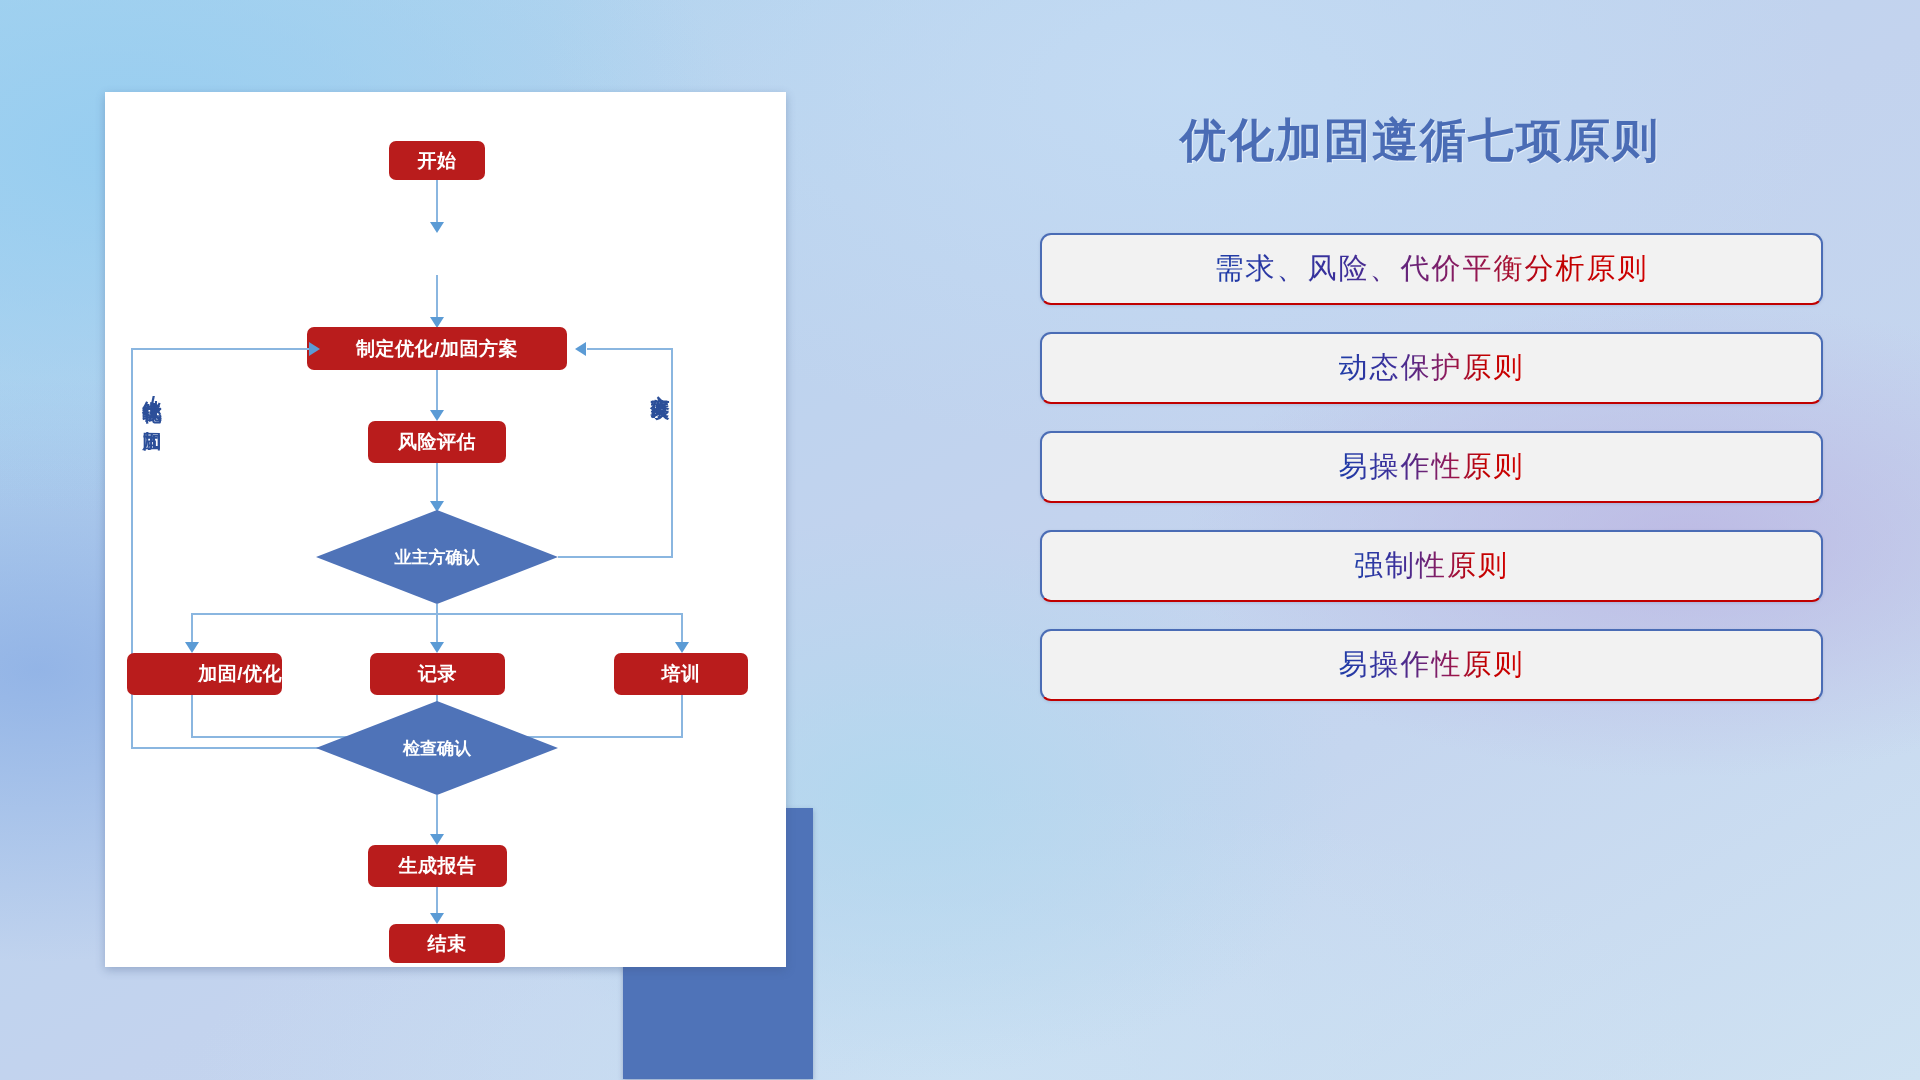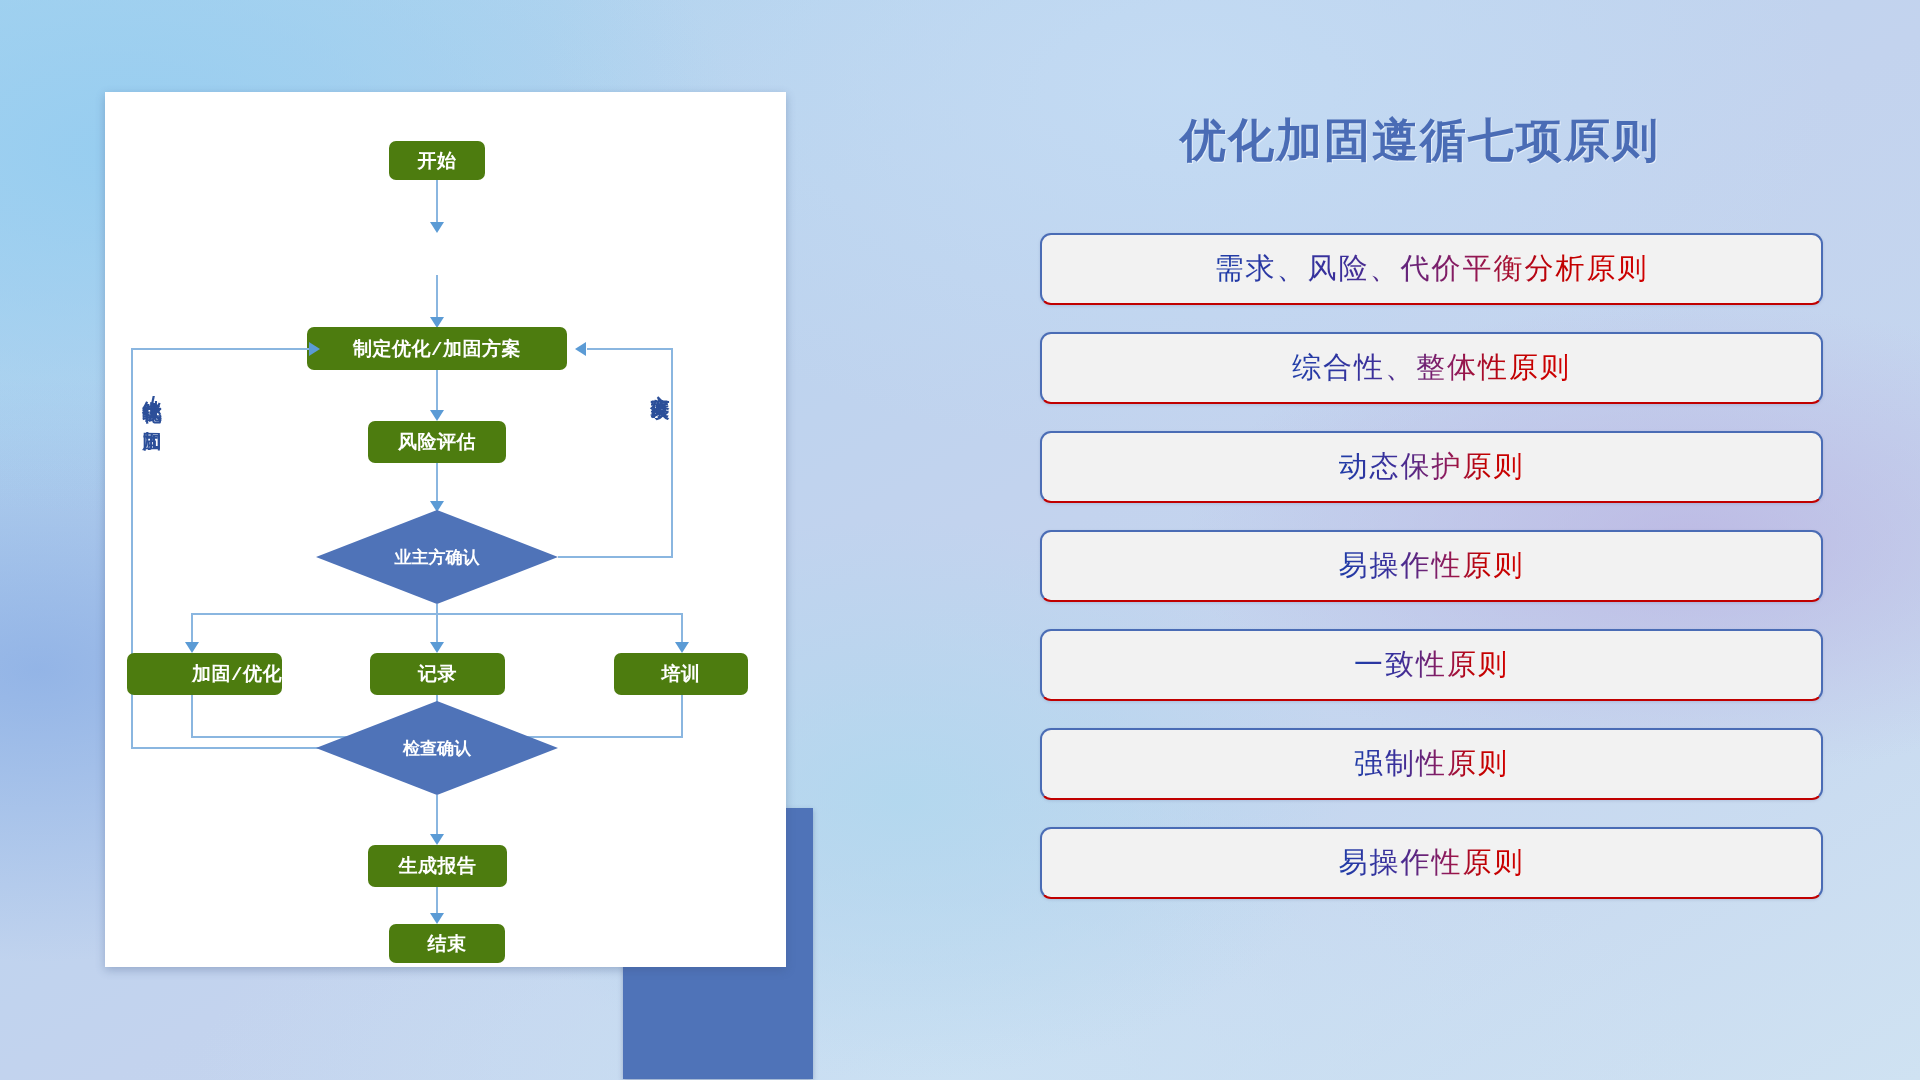--- a/index.html
+++ b/index.html
@@ -52,32 +52,31 @@
     top: 0;
     width: 681px;
     height: 875px;
     background: #ffffff;
     box-shadow: 0 3px 9px rgba(60,85,130,0.33);
   }
 
   
   .node {
     position: absolute;
-    background: #4d7c0f;
+    background: #b91c1c;
     color: #ffffff;
     border-radius: 7px;
     display: flex;
     align-items: center;
     justify-content: center;
     font-weight: bold;
     font-size: 19px;
     letter-spacing: 0.5px;
     box-sizing: border-box;
     white-space: nowrap;
-    font-family: Liberation Mono, monospace;
   }
   .diamond {
     position: absolute;
     color: #ffffff;
     font-weight: bold;
     font-size: 17px;
     display: flex;
     align-items: center;
     justify-content: center;
     white-space: nowrap;
@@ -291,35 +290,29 @@
   <div id="right-panel">
 
     <div id="panel-title">优化加固遵循七项原则</div>
 
     <div id="principles">
 
       <div class="principle">
         <span class="principle-text">需求、风险、代价平衡分析原则</span>
       </div>
 
-      <div class="principle">
-        <span class="principle-text">综合性、整体性原则</span>
-      </div>
 
       <div class="principle">
         <span class="principle-text">动态保护原则</span>
       </div>
 
       <div class="principle">
         <span class="principle-text">易操作性原则</span>
       </div>
 
-      <div class="principle">
-        <span class="principle-text">一致性原则</span>
-      </div>
 
       <div class="principle">
         <span class="principle-text">强制性原则</span>
       </div>
 
       <div class="principle">
         <span class="principle-text">易操作性原则</span>
       </div>
 
     </div>

